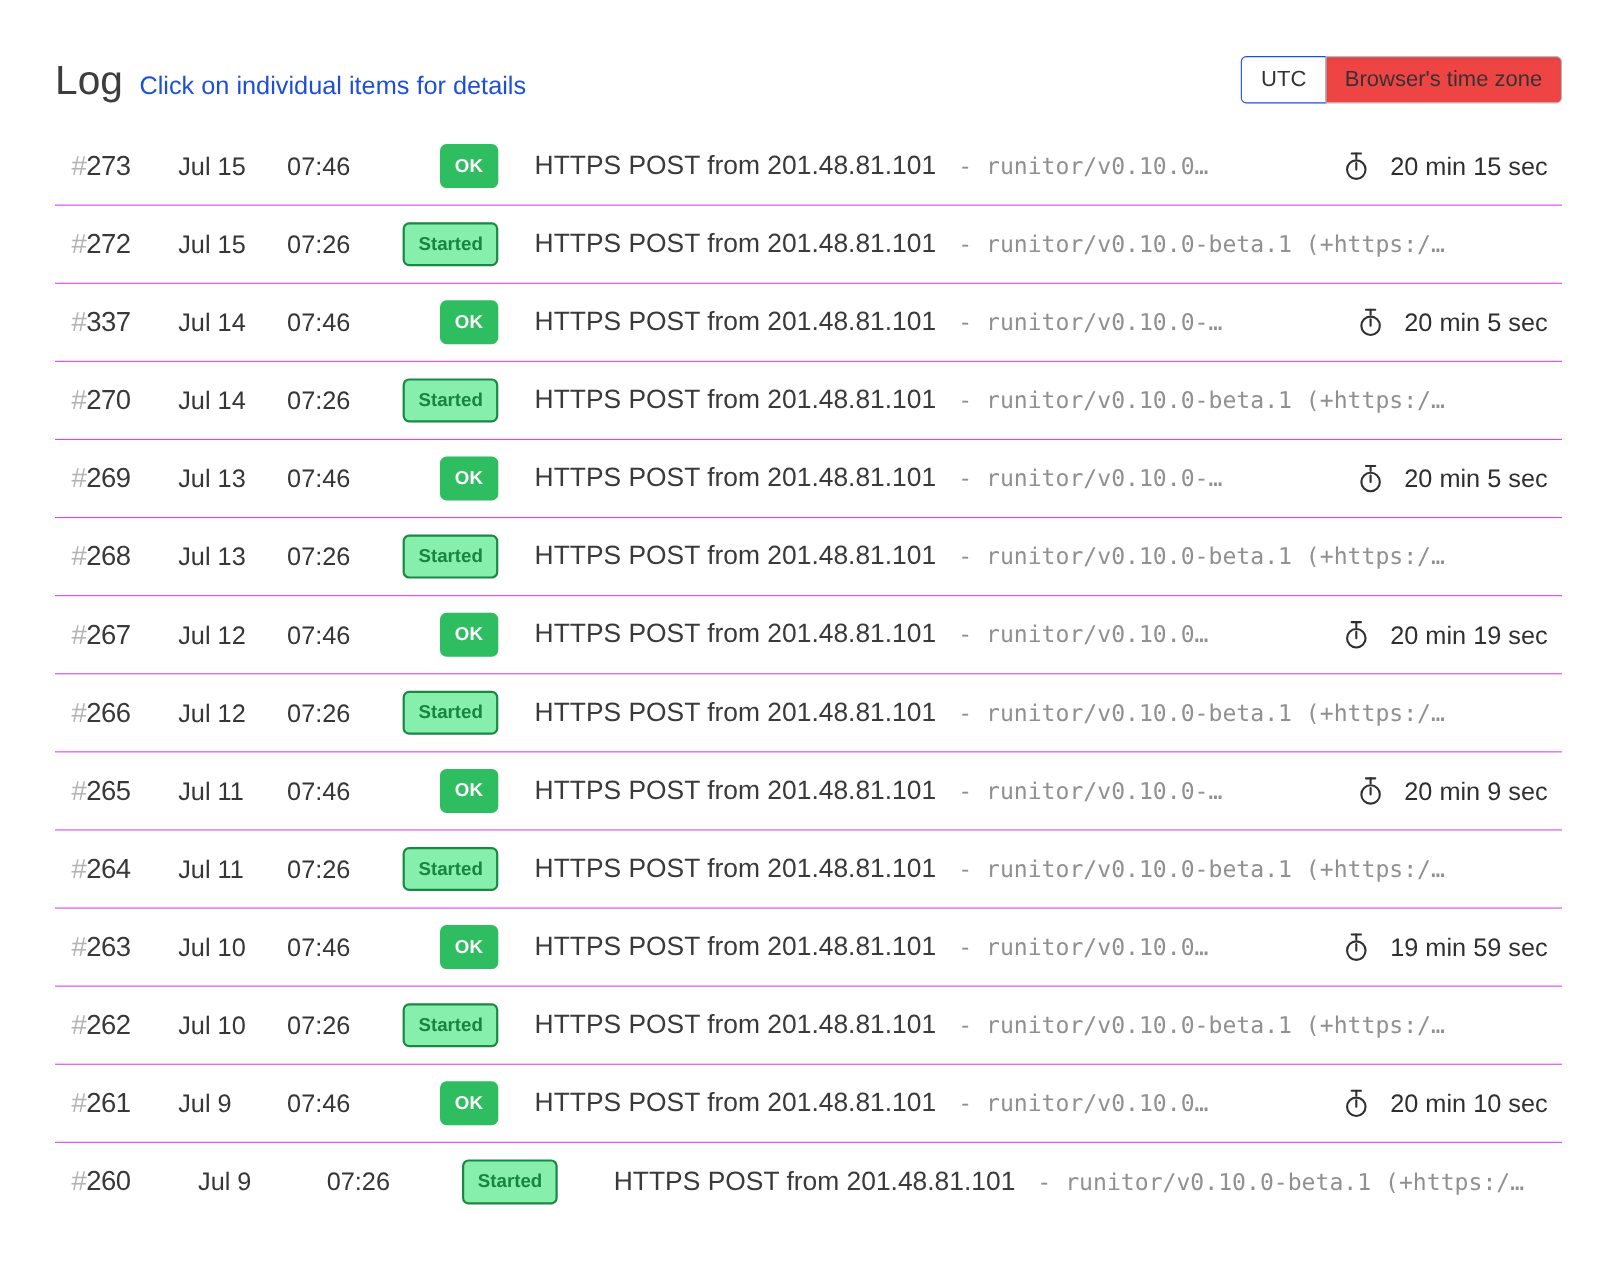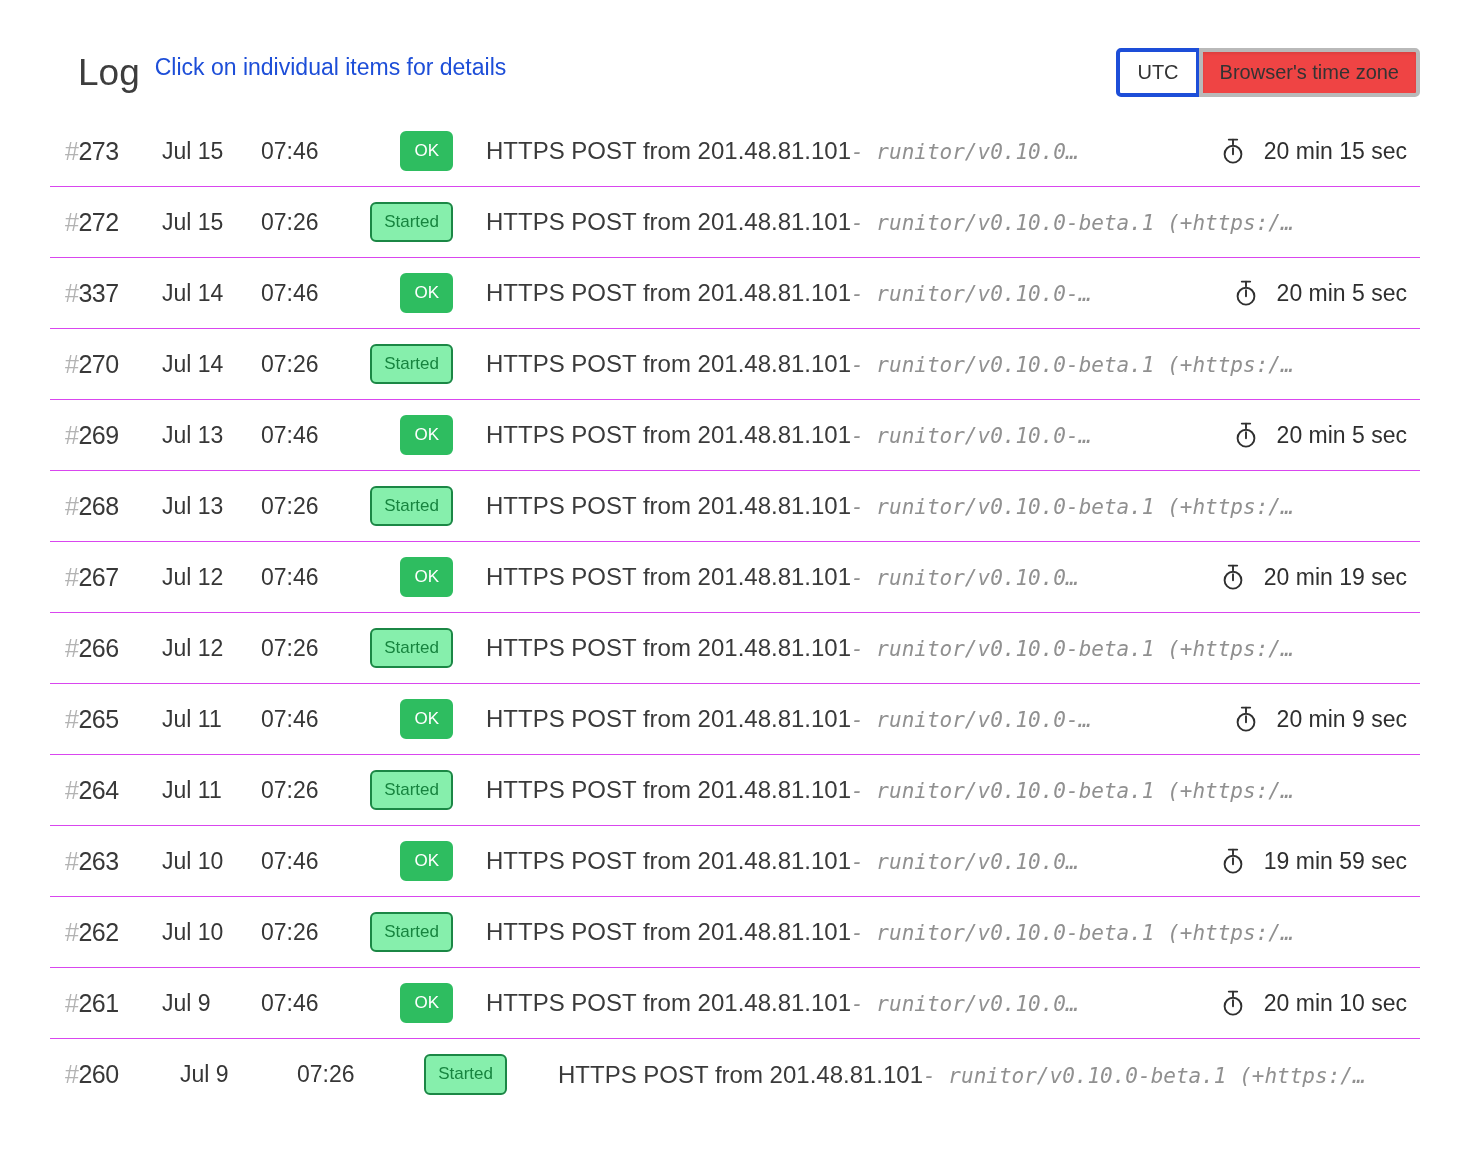--- a/index.html
+++ b/index.html
@@ -10,31 +10,31 @@
     color: #333;
     overflow: hidden;
   }
   .page { padding: 48px 50px 0 50px; }
 
   
   header {
     display: flex; justify-content: space-between; align-items: center;
     height: 48px; margin-bottom: 20px;
   }
-  .title-group { display: flex; align-items: flex-start; margin-left: 28px; }
+  .title-group { display: flex; align-items: flex-end; }
   h1.page-title {
     margin: 0; font-size: 37px; font-weight: 400; color: #3d3d3d; line-height: 1;
   }
   .subtitle { margin-left: 15px; font-size: 23px; color: #1d4ed8; }
 
   .btn-group { display: inline-flex; }
   .tz-btn {
     font-family: "Liberation Sans", sans-serif;
     font-size: 20px; color: #333;
-    background: #fff; border: 4px solid #1d4ed8;
+    background: #fff; border: 1px solid #1d4ed8;
     padding: 8px 17px; line-height: 1.25; cursor: pointer;
   }
   .tz-btn:first-child { border-radius: 5px 0 0 5px; }
   .tz-btn:last-child { border-radius: 0 5px 5px 0; margin-left: -1px; }
   .tz-btn.active {
     background: #ef4444; border-color: #b9b9b9;
     box-shadow: inset 0 2px 3px rgba(0,0,0,0.08);
   }
 
   
@@ -53,37 +53,37 @@
   }
   .cell-id .hash { color: #b3b3b3; }
   .cell-id .num  { color: #383838; }
 
   .cell-date { width: 99px; flex: none; font-size: 23px; color: #363636; }
   .cell-time { width: 96px; flex: none; font-size: 23px; color: #363636; }
 
   .cell-badge { width: 112px; flex: none; text-align: right; padding-right: 16px; }
   .badge {
     display: inline-block;
-    font-size: 17px; font-weight: normal; line-height: 1.2;
+    font-size: 17px; font-weight: bold; line-height: 1.2;
     border-radius: 6px; padding: 8px 12px; border: 2px solid transparent;
     white-space: nowrap;
   }
   .badge-ok { background: #2ebd60; border-color: #2ebd60; color: #ffffff; }
   .badge-started { background: #86efac; border-color: #1b8745; color: #17843f; }
 
   .cell-desc {
     flex: 1 1 auto; min-width: 0;
     padding-left: 17px;
     display: flex; align-items: baseline;
     white-space: nowrap; overflow: hidden;
   }
   .event { font-size: 24px; color: #3a3a3a; }
   .agent {
     font-family: "DejaVu Sans Mono", monospace;
-    font-size: 21px; color: #909090; margin-left: 0; font-style: italic;
+    font-size: 21px; color: #909090; margin-left: 20px;
   }
 
   .cell-duration {
     flex: none; margin-left: 16px; padding-right: 13px;
     display: flex; align-items: center; gap: 19px;
     font-size: 23px; color: #2f2f2f; white-space: nowrap;
   }
   .stopwatch { display: block; }
 </style>
 </head>

